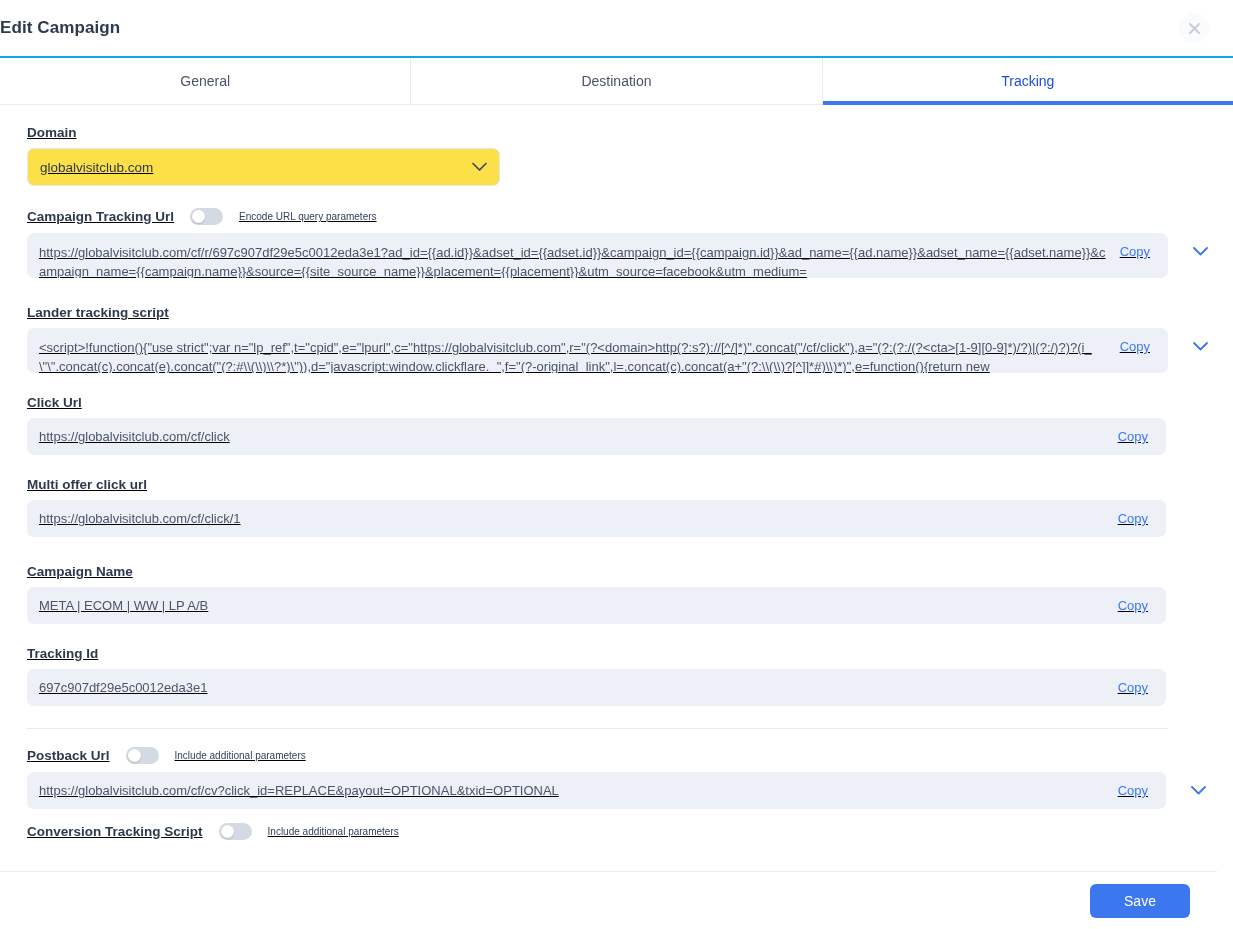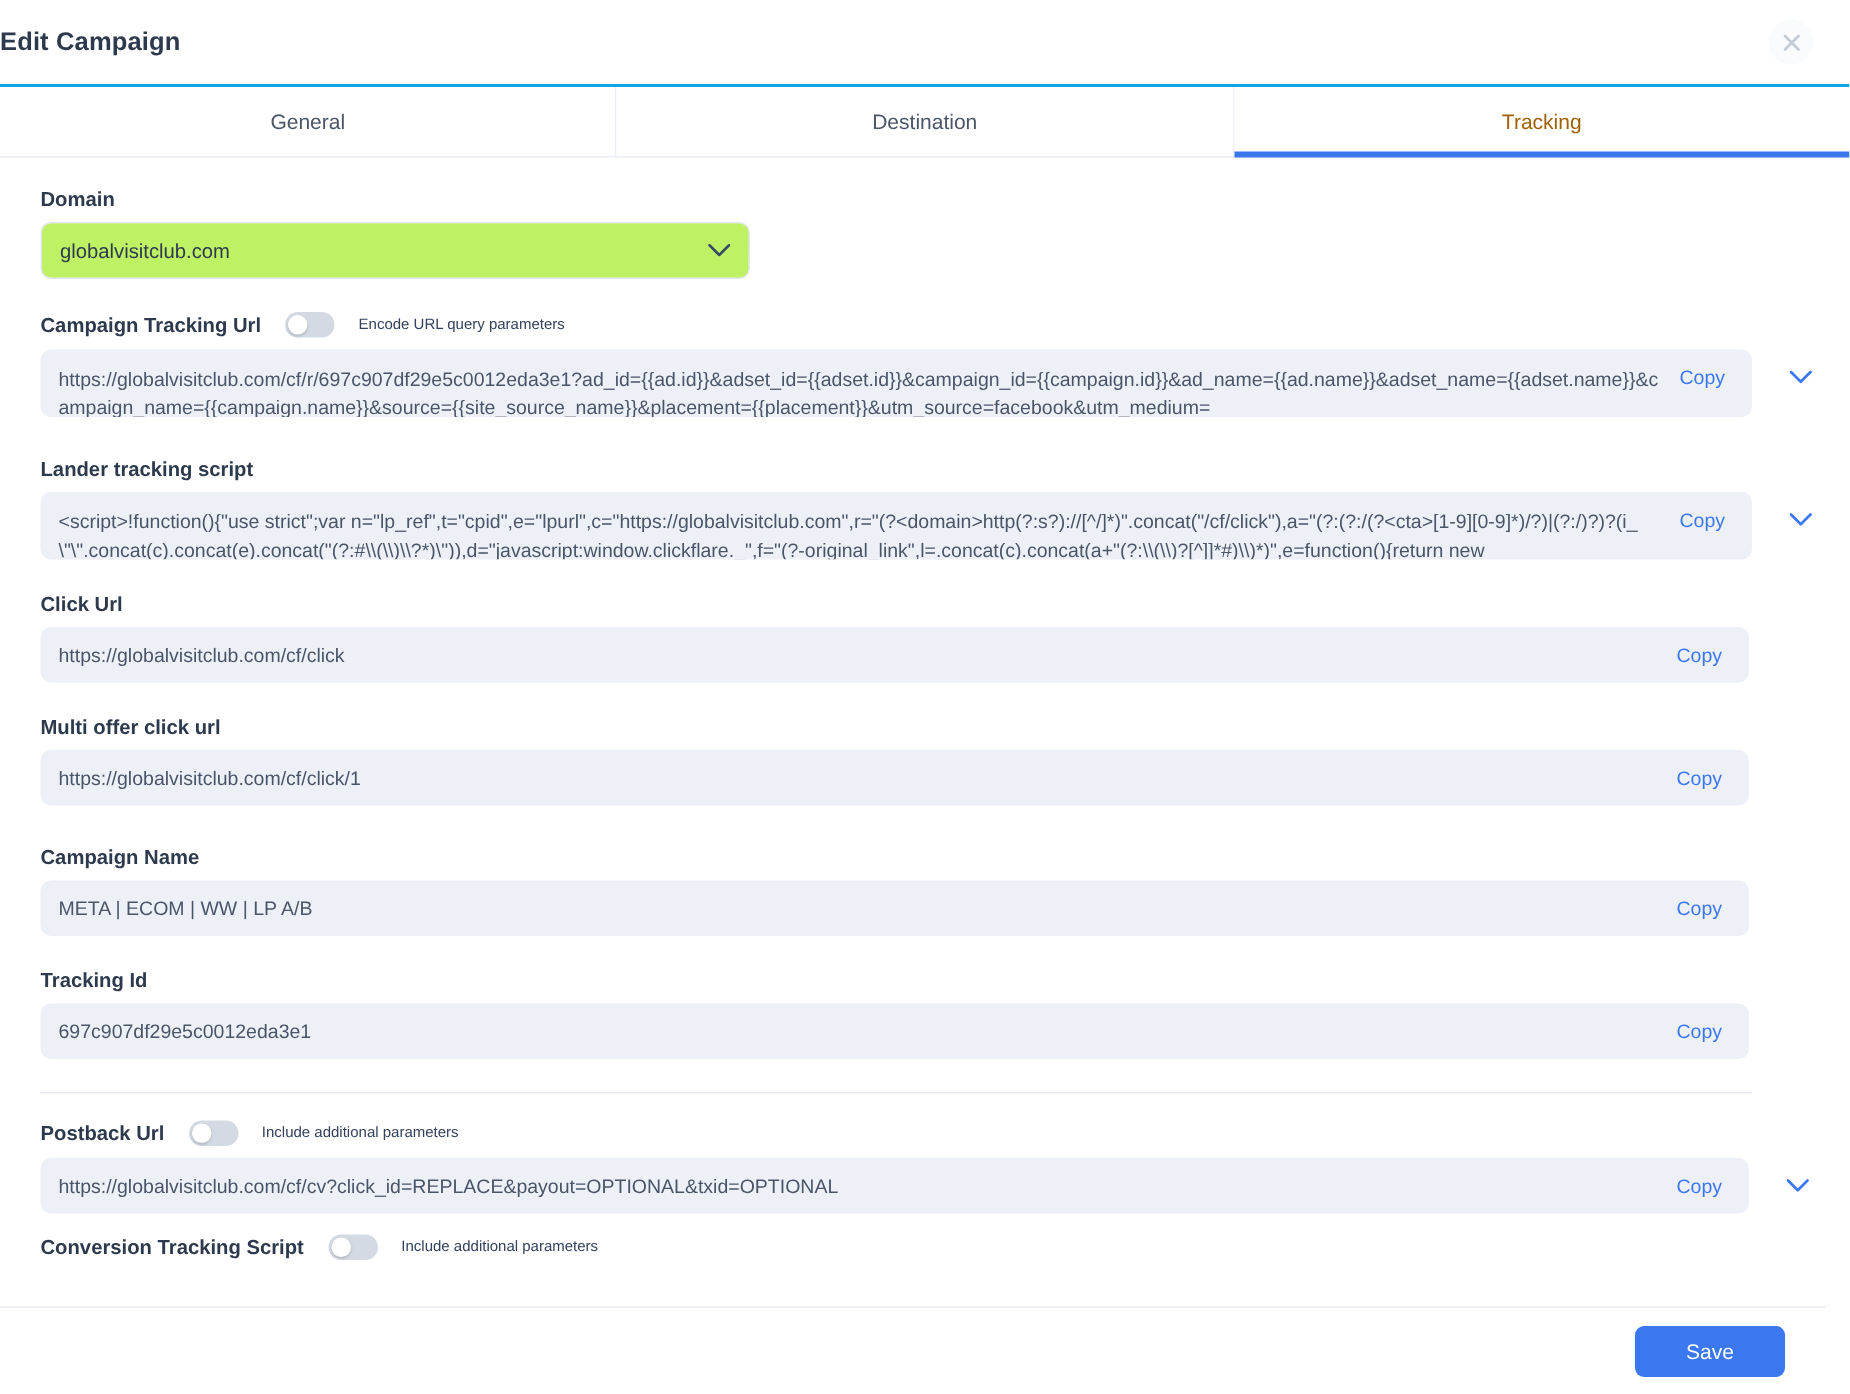--- a/index.html
+++ b/index.html
@@ -72,36 +72,37 @@
     justify-content: center;
     font-size: 14px;
     color: #4a5568;
     cursor: pointer;
     border-right: 1px solid #e9ecf1;
     position: relative;
     background: #ffffff;
   }
   .tab:last-child { border-right: none; }
   .tab.active {
-    color: #a16207;
+    color: #1d4ed8;
   }
   .tab.active::after {
     content: "";
     position: absolute;
     left: 0; right: 0; bottom: -1px;
     height: 4px;
     background: #3b78f0;
   }
 
   
   .modal-body {
     flex: 1 1 auto;
     overflow: hidden;
     padding: 20px 0 0 0;
     position: relative;
+    text-decoration: underline;
   }
 
   .field-block { margin-bottom: 0; }
 
   .label {
     font-size: 13.5px;
     font-weight: 700;
     color: #2d3a4e;
     display: block;
   }
@@ -143,21 +144,21 @@
     box-shadow: 0 1px 2px rgba(0,0,0,.18);
   }
 
   
   .select-wrap {
     margin-left: 27px;
     width: 473px;
     height: 38px;
     border: 1px solid #e3e7ee;
     border-radius: 7px;
-    background: #bef264;
+    background: #fde047;
     display: flex;
     align-items: center;
     padding: 0 12px;
     cursor: pointer;
     position: relative;
   }
   .select-value {
     font-size: 13.5px;
     color: #2d3a4e;
   }

